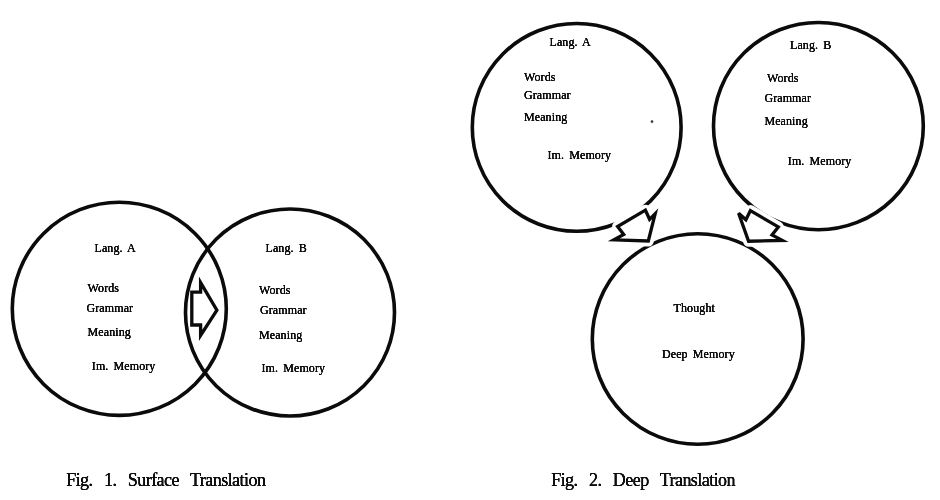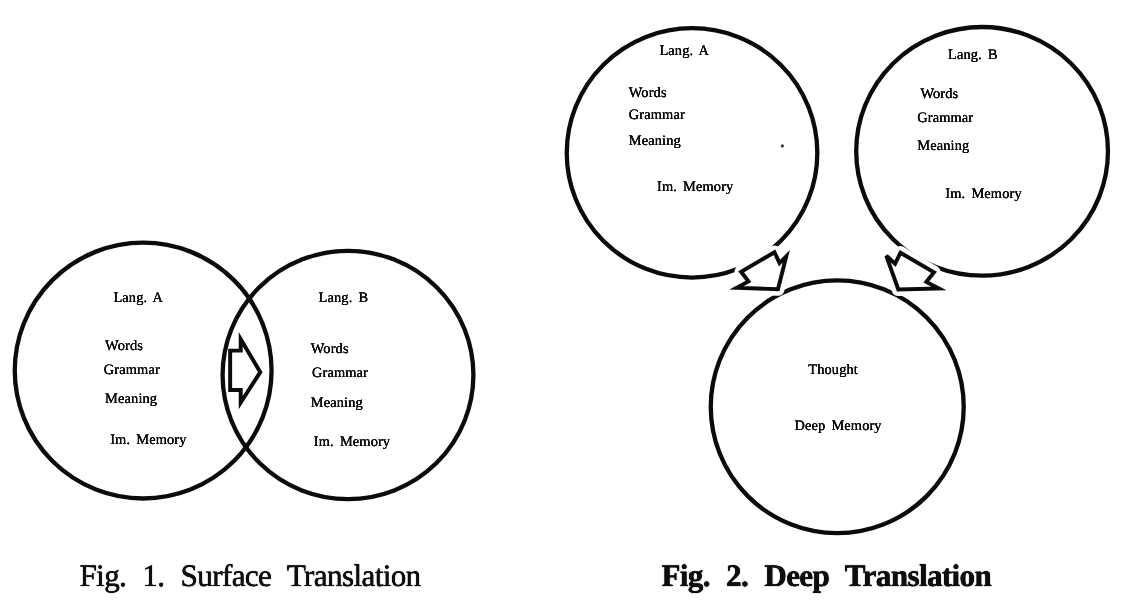--- a/index.html
+++ b/index.html
@@ -17,21 +17,21 @@
     white-space: nowrap;
     font-size: 12px;
     line-height: 14px;
     word-spacing: 2px;
     letter-spacing: 0.1px;
     text-shadow: 0 0 0.55px #000, 0 0 0.55px #000;
   }
   .caption {
     position: absolute;
     white-space: nowrap;
-    font-size: 26px;
+    font-size: 18px;
     line-height: 26px;
     word-spacing: 7.5px;
     letter-spacing: -0.55px;
     text-shadow: 0 0 0.6px #000, 0 0 0.6px #000;
   }
   
   .t-f1a-label { left: 94.5px;  top: 240.8px; }
   .t-f1a-0 { left: 87.6px;  top: 280.7px; }
   .t-f1a-1 { left: 86.5px;  top: 300.6px; }
   .t-f1a-2 { left: 87.6px;  top: 325.2px; }
@@ -49,21 +49,21 @@
   .t-f2a-3 { left: 547.5px;  top: 148.4px; }
   .t-f2b-label { left: 790px;  top: 37.6px; }
   .t-f2b-0 { left: 767px;  top: 71.4px; }
   .t-f2b-1 { left: 764.4px;  top: 91.2px; }
   .t-f2b-2 { left: 764.4px;  top: 114.0px; }
   .t-f2b-3 { left: 787.8px;  top: 153.6px; }
   .t-f2t-0 { left: 673.6px;  top: 301.2px; text-align: center; }
   .t-f2t-1 { left: 662px;  top: 347.2px; }
   
   .cap-1 { left: 66.2px;  top: 466.5px; }
-  .cap-2 { left: 551.2px; top: 466.5px; font-weight: bold; }
+  .cap-2 { left: 551.2px; top: 466.5px; }
 </style>
 </head>
 <body>
 
 <div id="page">
 
   <svg id="shapes" width="940" height="500" viewBox="0 0 940 500" fill="none">
 
     <ellipse cx="119.3" cy="308.8" rx="107" ry="106.6" stroke="#0b0b0b" stroke-width="3.6"></ellipse>
     <ellipse cx="290" cy="312.5" rx="104.5" ry="103.5" stroke="#0b0b0b" stroke-width="3.6"></ellipse>

